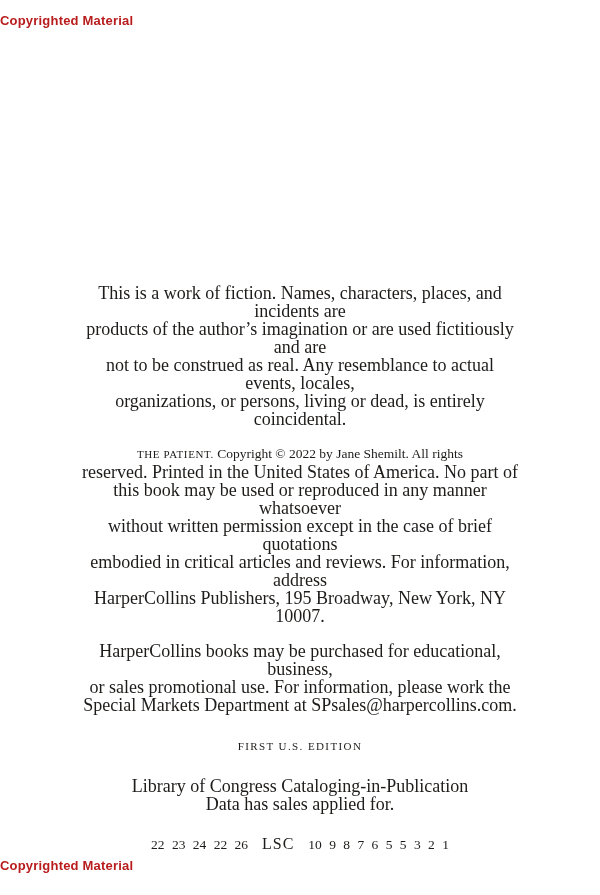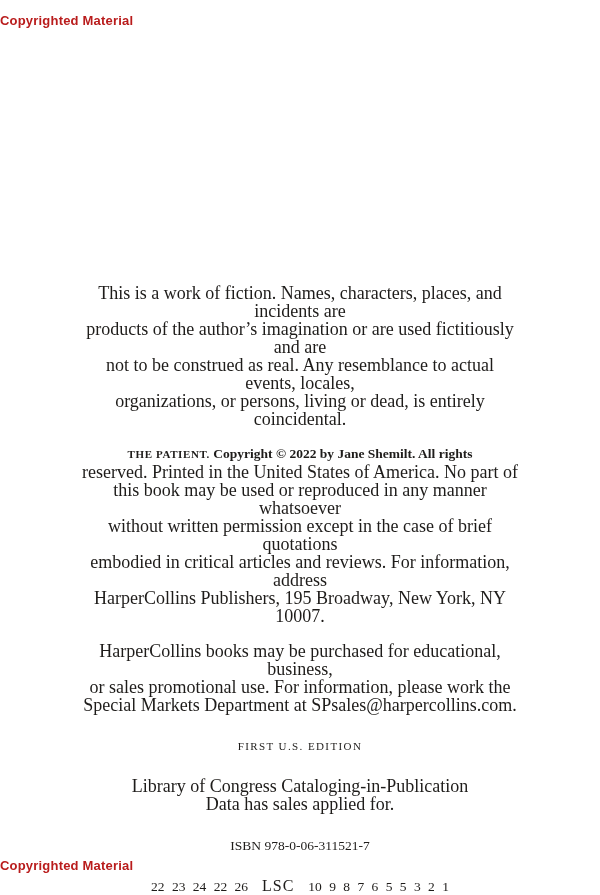--- a/index.html
+++ b/index.html
@@ -45,21 +45,20 @@
     white-space: pre-line;
     text-align: center;
   }
   .copyright-block { margin-top: 17px; }
   .copyright-first-line {
     width: 440px;
     margin: 0 auto;
     font-size: 13.5px;
     line-height: 18px;
     text-align: center;
-    font-weight: bold;
   }
   .smallcaps {
     font-size: 11px;
     letter-spacing: 0.6px;
   }
   .sales-block { margin-top: 17px; }
   .origin-block { margin-top: 19px; }
   .edition-line {
     margin-top: 25px;
     font-size: 11px;
@@ -113,21 +112,20 @@
     <div class="para sales-block">HarperCollins books may be purchased for educational, business,
 or sales promotional use. For information, please work the
 Special Markets Department at SPsales@harpercollins.com.</div>
 
 
     <div class="edition-line">FIRST U.S. EDITION</div>
 
     <div class="para loc-block">Library of Congress Cataloging-in-Publication
 Data has sales applied for.</div>
 
-    <div class="isbn-line">ISBN 978-0-06-311521-7</div>
 
     <div class="printers-key"><span>22 23 24 22 26</span><span class="lsc">LSC</span><span>10 9 8 7 6 5 5 3 2 1</span></div>
 
   </div>
 
   <div class="watermark bottom">Copyrighted Material</div>
 
 </div>
 
 </body></html>

